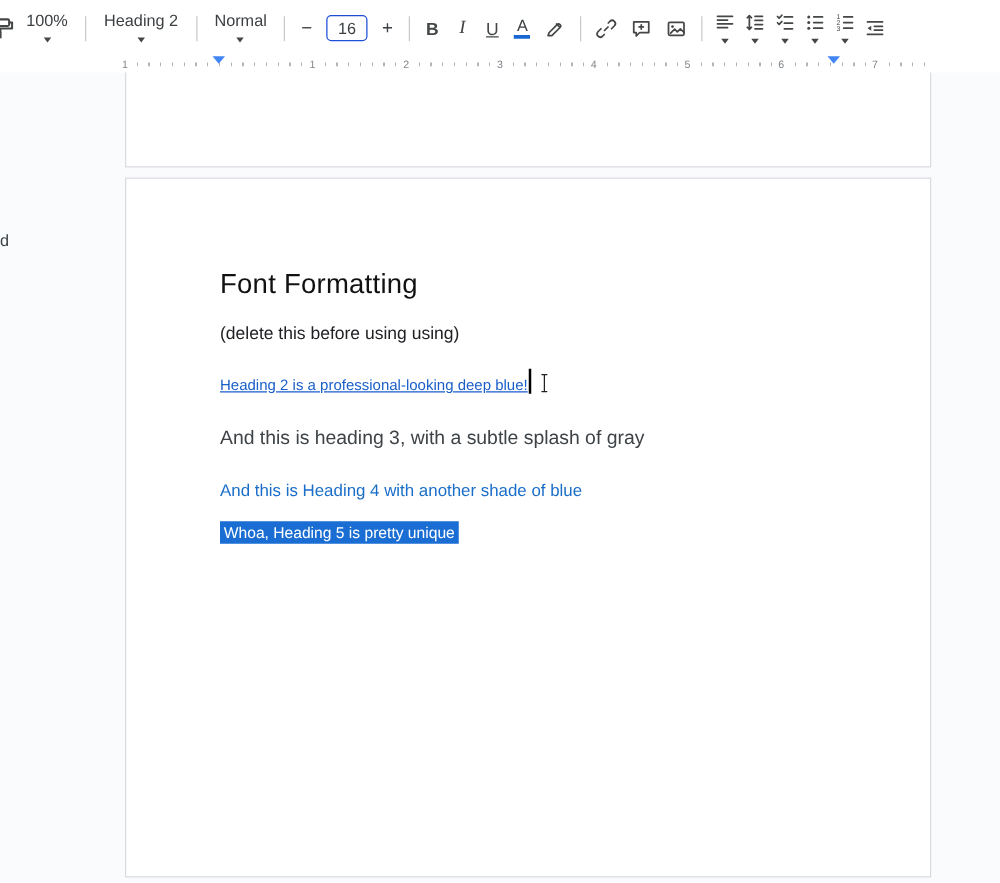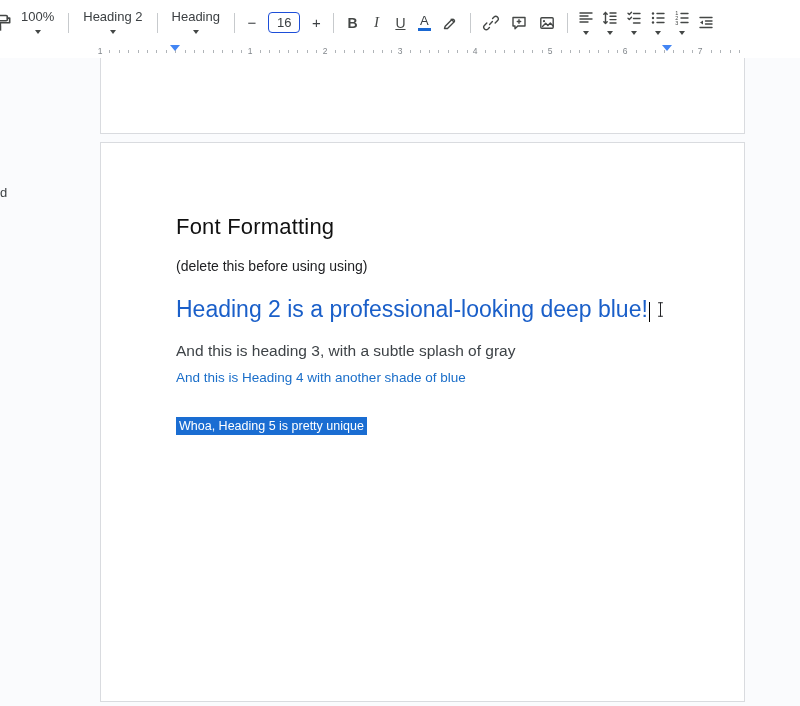--- a/index.html
+++ b/index.html
@@ -49,23 +49,23 @@
   
   .canvas{position:absolute;top:58px;left:0;width:800px;height:648px;background:#fafbfd;overflow:hidden;}
   .page{position:absolute;left:100px;width:645px;background:#fff;border:1px solid #d9dbdf;box-sizing:border-box;}
   .page-prev{top:-20px;height:96px;}
   .page-main{top:84px;height:560px;}
   .edge-text{position:absolute;left:0;top:127px;font-size:13px;color:#3c4043;}
   
   .line{position:absolute;left:75px;white-space:nowrap;line-height:1.3;}
   .title{top:70px;font-size:22px;font-weight:500;color:#111;letter-spacing:.2px;}
   .note{top:114px;font-size:14px;color:#202124;}
-  .h2line{top:152px;font-size:23px;color:var(--h2-blue,#1a5fc9);}
+  .h2line{top:152px;font-size:12px;color:var(--h2-blue,#1a5fc9);text-decoration:underline;}
   .h3line{top:198px;font-size:15.5px;color:var(--h3-gray,#3e4347);}
-  .h4line{top:226px;font-size:13.5px;color:var(--h4-blue,#1a6ec9);text-align:right;}
+  .h4line{top:241px;font-size:13.5px;color:var(--h4-blue,#1a6ec9);text-align:right;}
   .h5line{top:275px;font-size:12.5px;}
   .h5line .sel{background:var(--selection-bg,#1a6dd2);color:#ffffff;padding:2px 3px;}
   .normalline{top:300px;font-size:13.5px;color:#202124;}
   .caret{display:inline-block;width:1.5px;height:20px;background:#000;margin-left:1px;vertical-align:text-bottom;}
   .ibeam{display:inline-block;margin-left:6px;vertical-align:middle;}
   .ibeam svg{width:9px;height:17px;}
   .ibeam .st{stroke:#202124;stroke-width:1.1;}
 </style>
 </head>
 <body>
@@ -88,21 +88,21 @@
   <div class="sep"></div>
 
   <div class="tb-dd">
     <span>Heading 2</span>
     <span class="arr"></span>
   </div>
 
   <div class="sep"></div>
 
   <div class="tb-dd">
-    <span>Heading</span>
+    <span>Normal</span>
     <span class="arr"></span>
   </div>
 
   <div class="sep"></div>
 
   <div class="tb-btn minusplus">−</div>
   <div class="size-box">16</div>
   <div class="tb-btn minusplus">+</div>
 
   <div class="sep"></div>

